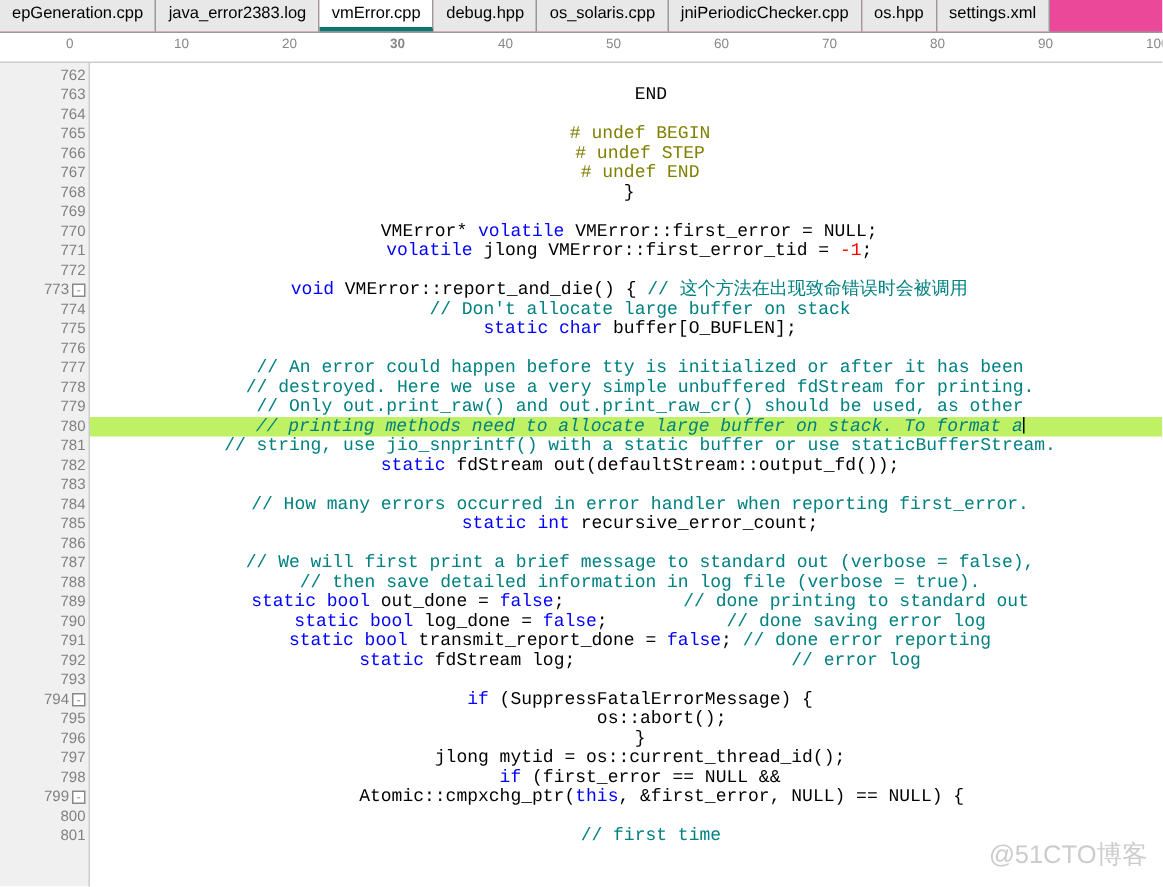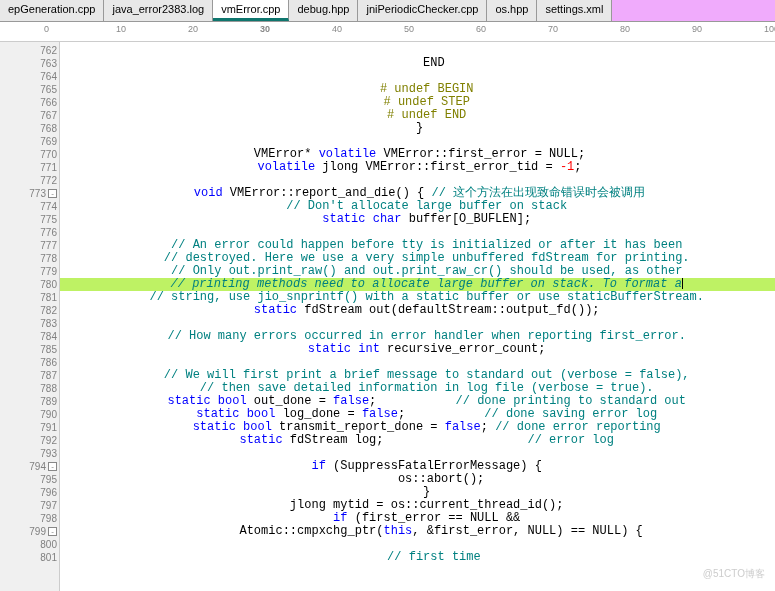--- a/index.html
+++ b/index.html
@@ -1,43 +1,44 @@
 <!DOCTYPE html>
 <html><head>
 <meta charset="utf-8">
 <style>
 * { margin: 0; padding: 0; box-sizing: border-box; }
 body { font-family: "Courier New", monospace; font-size: 12px; background: #fff; overflow: hidden; width: 775px; height: 591px; }
-.tabs { display: flex; background: #f0abfc; border-bottom: 1px solid #999; height: 22px; }
+.tabs { display: flex; background: #ec4899; border-bottom: 1px solid #999; height: 22px; }
 .tab { padding: 3px 8px; border-right: 1px solid #999; background: #e8e8e8; font-family: Arial, sans-serif; font-size: 11px; cursor: pointer; white-space: nowrap; }
 .tab.active { background: #fff; border-bottom: 3px solid #0f766e; }
 .ruler { height: 20px; background: #fff; border-bottom: 1px solid #ccc; position: relative; font-family: Arial; font-size: 9px; color: #888; display: flex; padding-left: 44px; }
 .ruler-mark { position: absolute; top: 2px; }
 .editor { display: flex; height: calc(100% - 42px); }
 .gutter { width: 60px; background: #f0f0f0; border-right: 1px solid #ccc; text-align: right; padding-right: 2px; font-family: Arial; font-size: 10px; color: #808080; line-height: 13px; padding-top: 2px; }
 .gutter-line { height: 13px; display: flex; justify-content: flex-end; align-items: center; }
 .fold { display: inline-block; width: 9px; height: 9px; border: 1px solid #888; font-size: 8px; line-height: 7px; text-align: center; margin-left: 2px; background: #fff; cursor: pointer; }
 .code { flex: 1; padding-top: 2px; line-height: 13px; white-space: pre; overflow: hidden; }
 .code-line { height: 13px; padding-left: 4px; text-align: center; }
 .code-line.hl { background: #bef264; font-style: italic; }
 .kw { color: #0000ff; }
 .com { color: #008080; }
 .num { color: #ff0000; }
 .pp { color: #808000; }
-.watermark { position: absolute; bottom: 10px; right: 10px; color: #ccc; font-family: Arial; font-size: 10px; }
+.watermark { position: absolute; bottom: 10px; right: 10px; color: #ccc; font-family: Arial; font-size: 17px; }
 .cursor-mark { display: inline-block; border-right: 1px solid #000; height: 11px; vertical-align: middle; }
 </style>
 </head>
 <body>
 
 <div class="tabs">
     <div class="tab">epGeneration.cpp</div>
     <div class="tab">java_error2383.log</div>
     <div class="tab active">vmError.cpp</div>
     <div class="tab">debug.hpp</div>
+    <div class="tab">os_solaris.cpp</div>
     <div class="tab">jniPeriodicChecker.cpp</div>
     <div class="tab">os.hpp</div>
     <div class="tab">settings.xml</div>
   </div>
 <div class="ruler">
     <span class="ruler-mark" style="left: 44px;">0</span>
     <span class="ruler-mark" style="left: 116px;">10</span>
     <span class="ruler-mark" style="left: 188px;">20</span>
     <span class="ruler-mark" style="left: 260px; font-weight: bold;">30</span>
     <span class="ruler-mark" style="left: 332px;">40</span>

